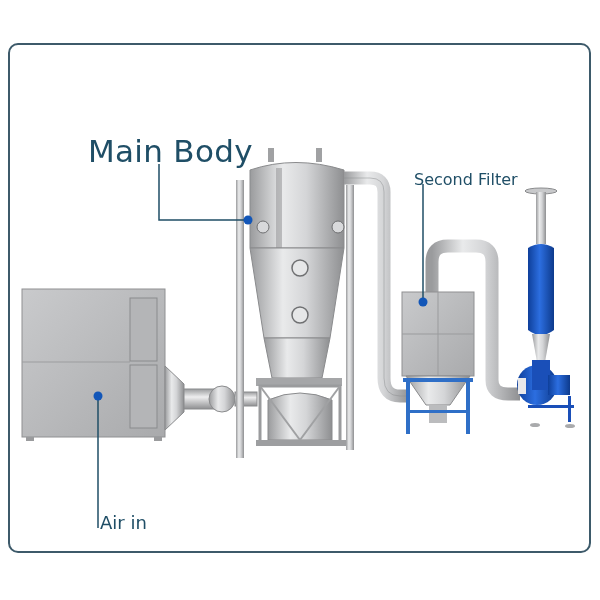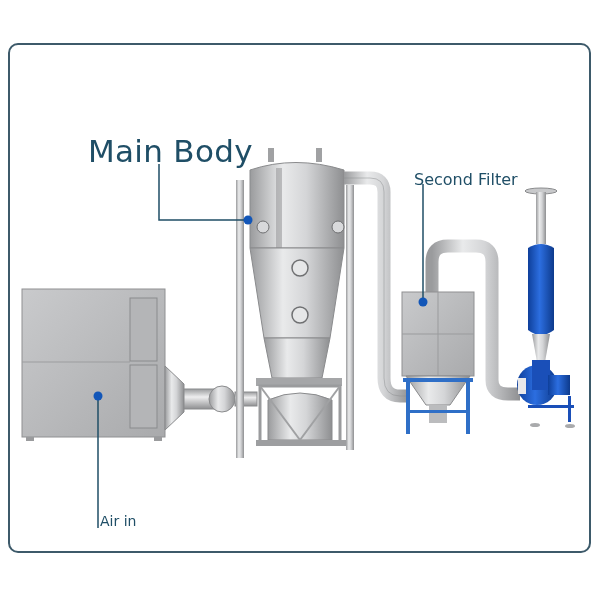--- a/index.html
+++ b/index.html
@@ -3,21 +3,21 @@
   <meta charset="utf-8">
   <style>
     html, body { margin: 0; padding: 0; background: #ffffff; }
     body { width: 600px; height: 600px; position: relative; overflow: hidden;
            font-family: "DejaVu Sans", sans-serif; }
     .frame { position: absolute; left: 8px; top: 43px; width: 583px; height: 510px;
              border: 2px solid #3d5a6a; border-radius: 10px; box-sizing: border-box; background: #fff; }
     .label { position: absolute; color: #1f4e66; white-space: nowrap; line-height: 1; }
     .label.main { left: 88px; top: 136px; font-size: 31px; letter-spacing: 0.3px; }
     .label.second { left: 388px; top: 172px; font-size: 16px; margin-left: 26px; }
-    .label.air { left: 100px; top: 514px; font-size: 14px; }
+    .label.air { left: 100px; top: 514px; font-size: 18px; }
     svg.scene { position: absolute; left: 0; top: 0; }
   </style>
 </head>
 <body>
 
 <div class="frame"></div>
 
 <svg class="scene" width="600" height="600" viewBox="0 0 600 600">
   <defs>
     <linearGradient id="steel" x1="0" x2="1" y1="0" y2="0">

